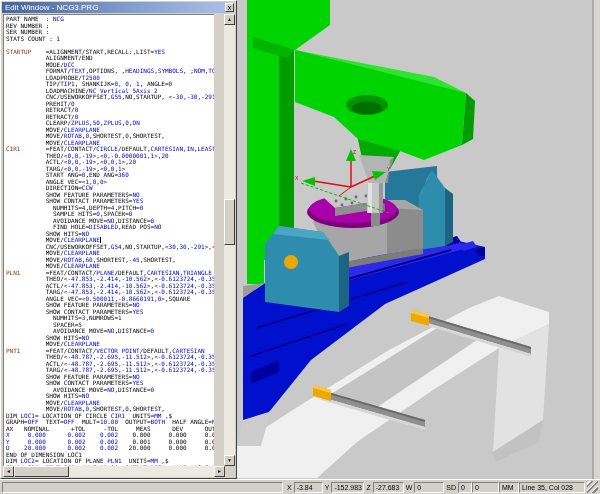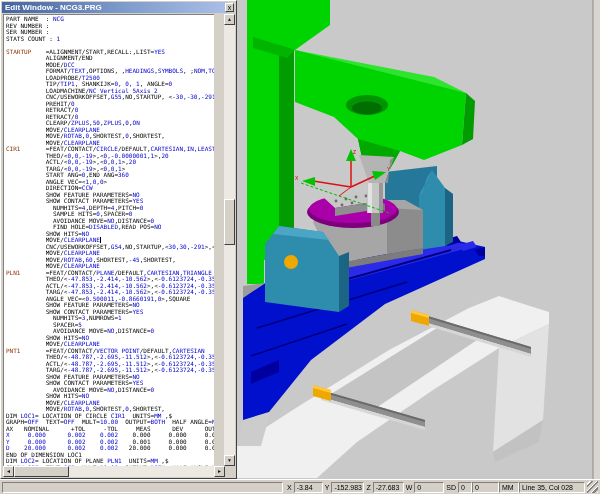--- a/index.html
+++ b/index.html
@@ -3,21 +3,21 @@
 <meta charset="utf-8">
 <style>
   html,body{margin:0;padding:0}
   body{width:600px;height:494px;position:relative;background:#d4d0c8;font-family:"Liberation Sans",sans-serif;overflow:hidden}
 
   
   .editwin{position:absolute;left:0;top:0;width:237px;height:479px;background:#d4d0c8;
     border:1px solid;border-color:#ffffff #404040 #404040 #ffffff;box-sizing:border-box}
   .titlebar{position:absolute;left:1px;top:1px;width:223px;height:11px;
     background:linear-gradient(90deg,#46649e,#7f9ccd 55%,#aabfe6);color:#fff;
-    font-size:8px;line-height:11px;padding-left:3px;font-weight:bold;white-space:nowrap;overflow:hidden}
+    font-size:8px;line-height:11px;padding-left:3px;font-weight:normal;white-space:nowrap;overflow:hidden}
   .closebtn{position:absolute;right:2px;top:2px;width:9px;height:9px;background:#d4d0c8;
     border:1px solid;border-color:#fff #404040 #404040 #fff;font-size:7px;line-height:7px;text-align:center;color:#000;box-sizing:border-box}
   .textarea{position:absolute;left:2px;top:13px;width:211px;height:452px;background:#fff;overflow:hidden;
     border-top:1px solid #808080;border-left:1px solid #808080;box-sizing:border-box}
   .code{font-family:"DejaVu Sans Mono",monospace;font-size:6px;line-height:6.5px;white-space:pre;color:#000;padding:1px 0 0 2px}
   .code-line{height:6.5px;overflow:hidden}
   .code .b{color:#0000cd}
   .code .r{color:#8b2f00}
   .caret{display:inline-block;width:1px;height:6px;background:#000;vertical-align:-1px}
 

